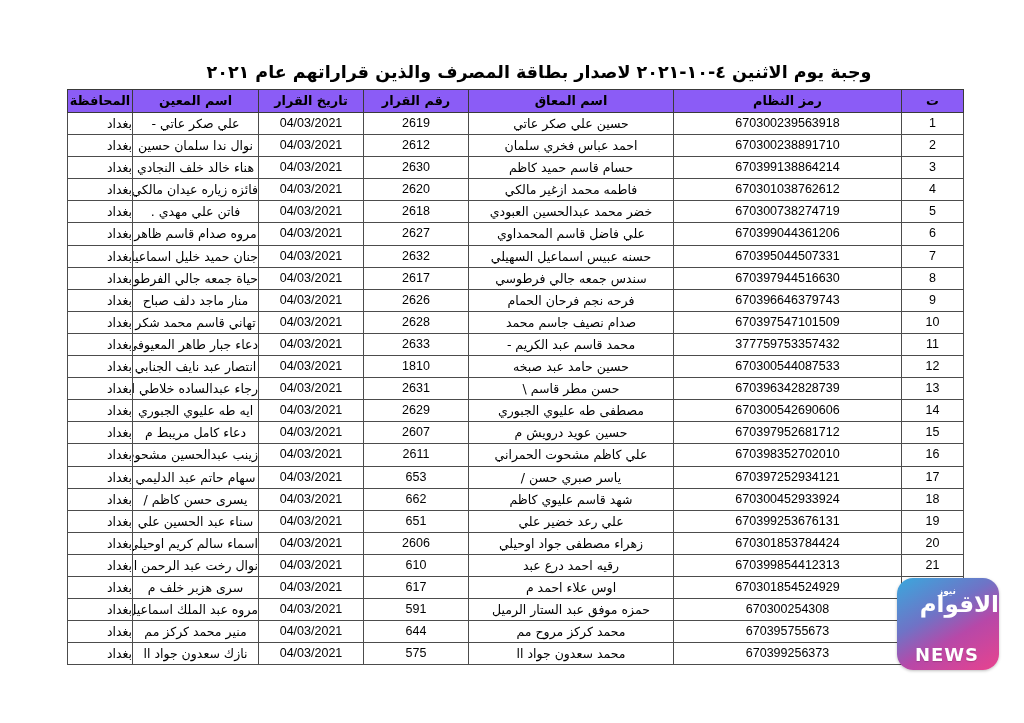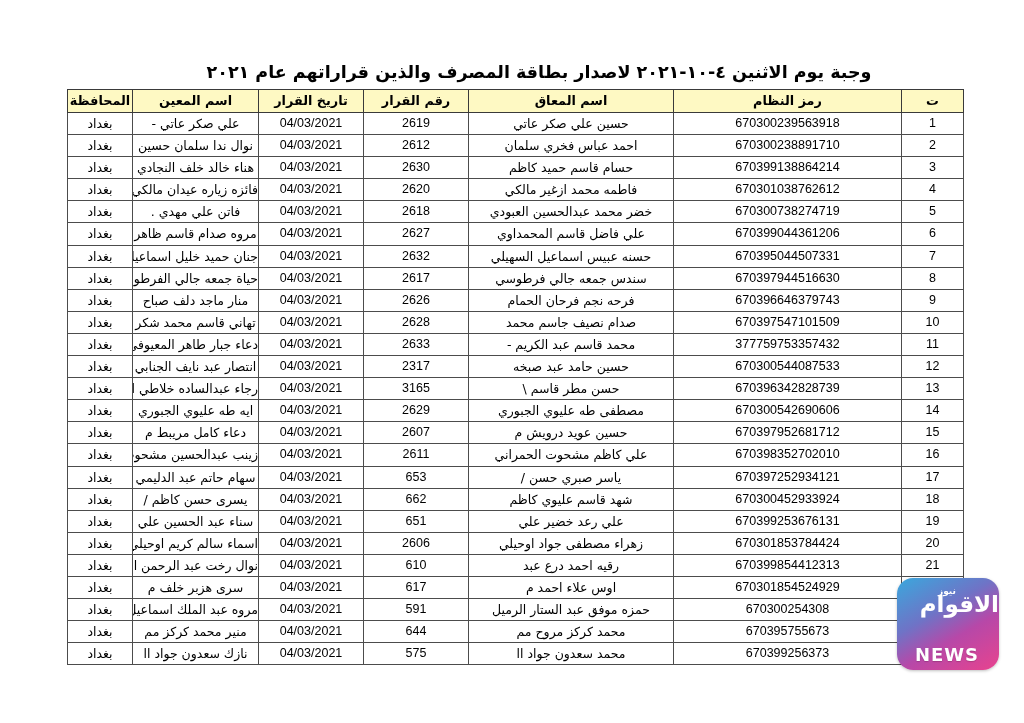--- a/index.html
+++ b/index.html
@@ -68,21 +68,21 @@
     padding: 0;
     height: 21.1px;
     line-height: 21.1px;
     font-size: 12.5px;
     color: #000000;
     overflow: hidden;
     white-space: nowrap;
   }
 
   table.grid thead th {
-    background: #fef9c3;
+    background: #8b5cf6;
     font-weight: bold;
     font-size: 12.8px;
     text-align: center;
     height: 22px;
     line-height: 22px;
     border-color: #3a3a3a;
   }
 
   td.num {
     text-align: center;
@@ -96,21 +96,21 @@
     font-size: 13.5px;
     direction: ltr;
   }
   td.ar {
     text-align: center;
     direction: rtl;
     font-size: 13px;
     padding: 0 3px;
   }
   td.ar-gov {
-    text-align: center;
+    text-align: right;
     direction: rtl;
     font-size: 12.5px;
   }
 
   
   .watermark {
     position: absolute;
     left: 897px;
     top: 578px;
     width: 102px;
@@ -292,30 +292,30 @@
             <td class="ar">محمد قاسم عبد الكريم -</td>
             <td class="num">2633</td>
             <td class="num">04/03/2021</td>
             <td class="ar">دعاء جبار طاهر المعيوفي</td>
             <td class="ar-gov">بغداد</td>
           </tr>
           <tr>
             <td class="seq">12</td>
             <td class="num">670300544087533</td>
             <td class="ar">حسين حامد عبد صبخه</td>
-            <td class="num">2317</td>
+            <td class="num">1810</td>
             <td class="num">04/03/2021</td>
             <td class="ar">انتصار عبد نايف الجنابي</td>
             <td class="ar-gov">بغداد</td>
           </tr>
           <tr>
             <td class="seq">13</td>
             <td class="num">670396342828739</td>
             <td class="ar">حسن مطر قاسم \</td>
-            <td class="num">3165</td>
+            <td class="num">2631</td>
             <td class="num">04/03/2021</td>
             <td class="ar">رجاء عبدالساده خلاطي المفرجي</td>
             <td class="ar-gov">بغداد</td>
           </tr>
           <tr>
             <td class="seq">14</td>
             <td class="num">670300542690606</td>
             <td class="ar">مصطفى طه عليوي الجبوري</td>
             <td class="num">2629</td>
             <td class="num">04/03/2021</td>

